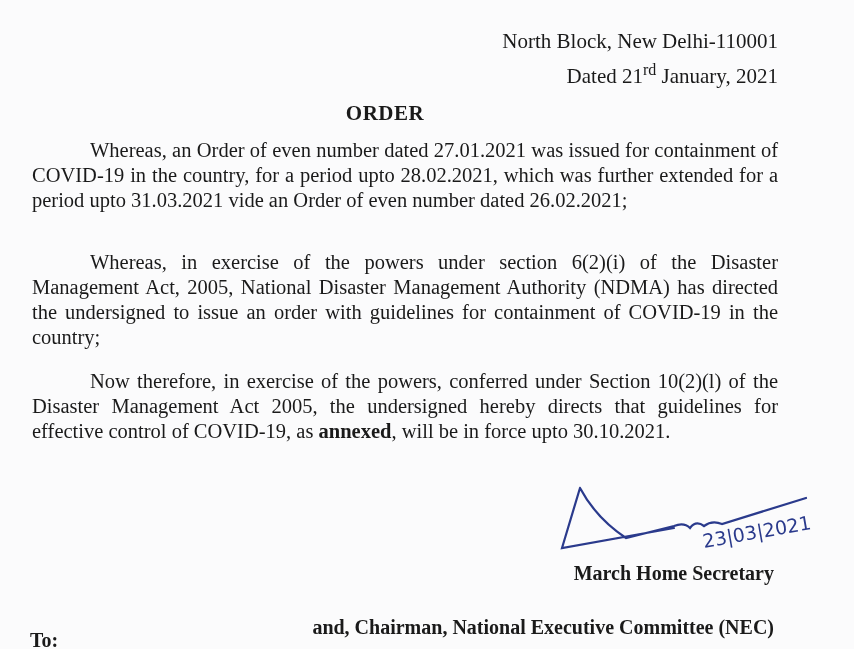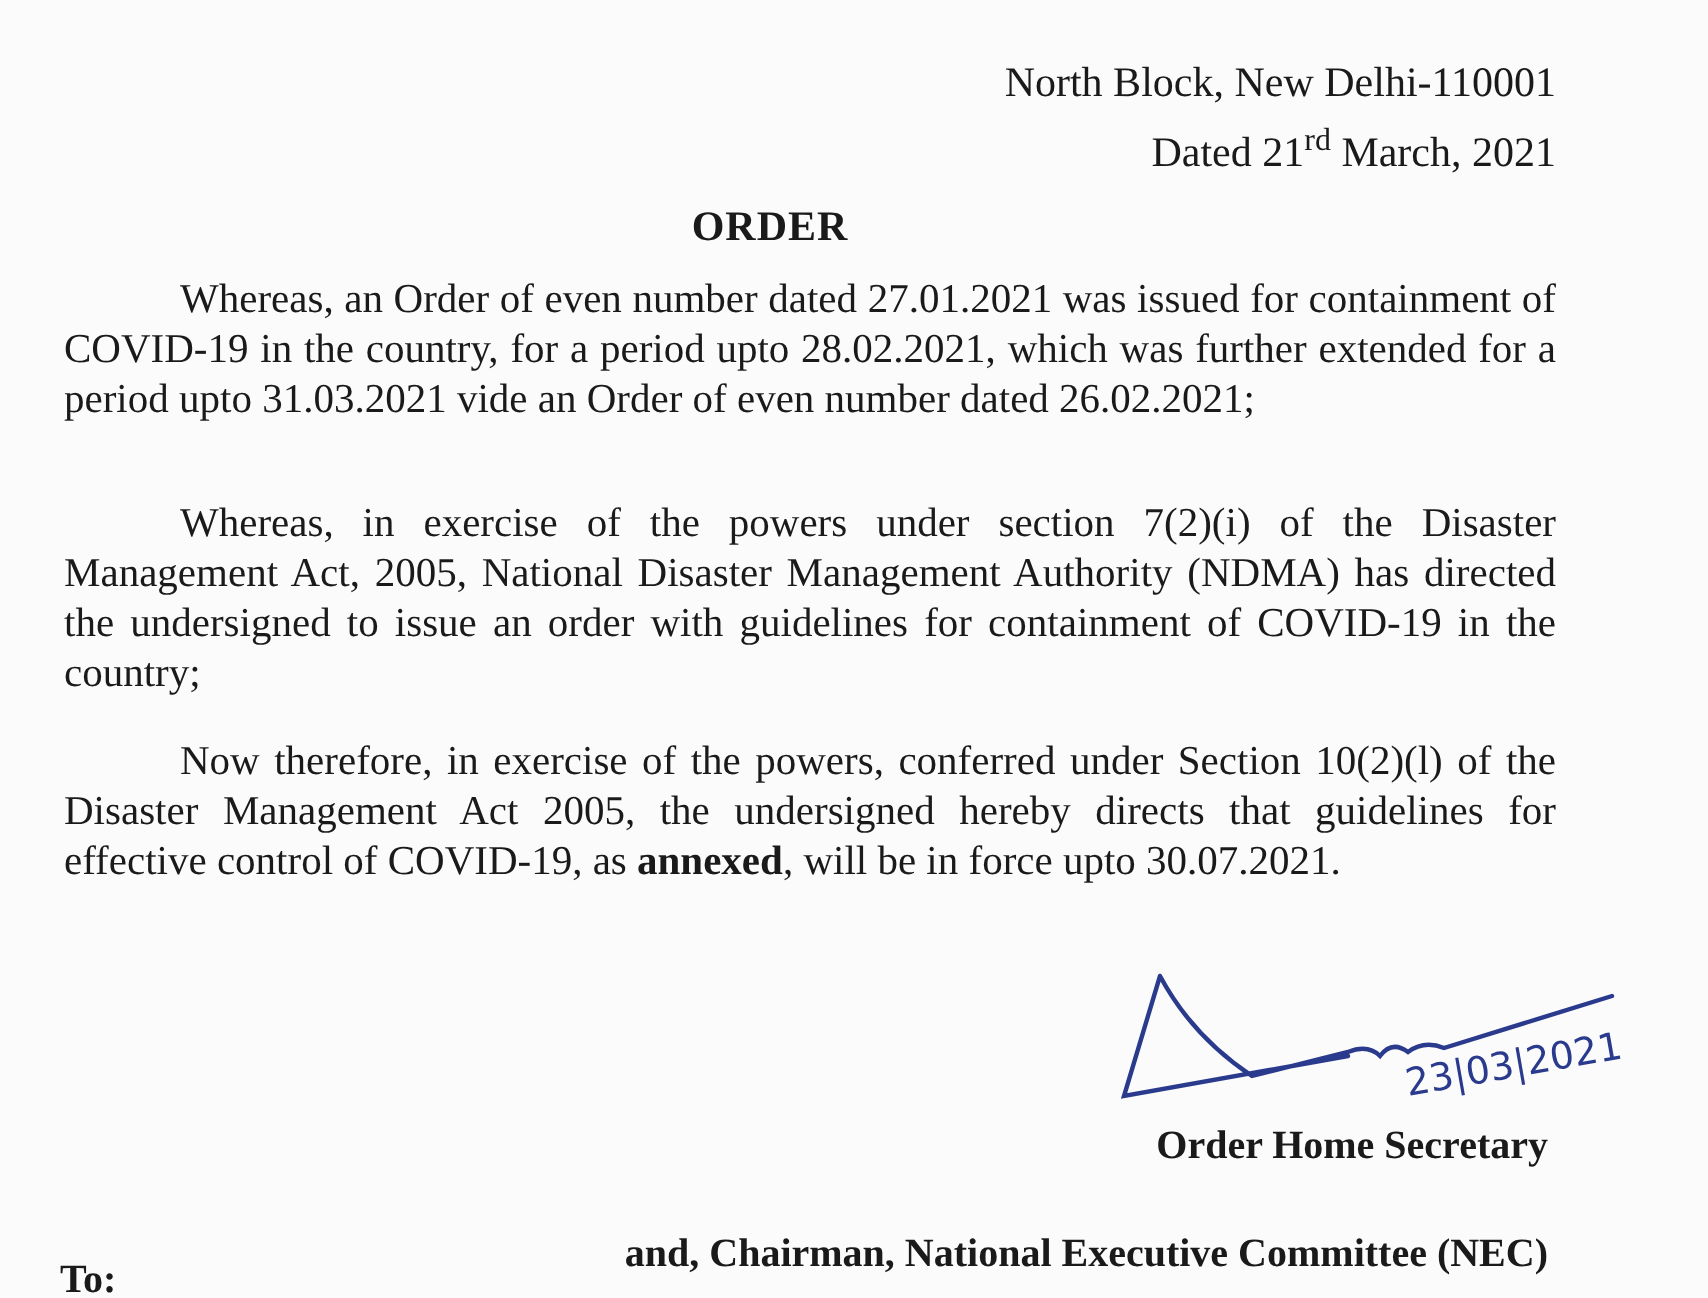--- a/index.html
+++ b/index.html
@@ -24,29 +24,29 @@
   .sig { position: absolute; left: 556px; top: 478px; width: 300px; height: 80px; }
   .desig { position: absolute; font-weight: bold; font-size: 20px; white-space: nowrap; }
   .d1 { top: 562px; right: 80px; }
   .d2 { top: 616px; right: 80px; }
   .to { position: absolute; left: 30px; top: 629px; font-weight: bold; font-size: 20px; }
 </style>
 </head>
 <body>
 
 <div class="addr addr1">North Block, New Delhi-110001</div>
-<div class="addr addr2"><span>Dated 21</span><sup>rd</sup><span> March, 2021</span></div>
+<div class="addr addr2"><span>Dated 21</span><sup>rd</sup><span> January, 2021</span></div>
 
 <div class="title">ORDER</div>
 
 <div class="para p1"><span class="indent"></span><span>Whereas, an Order of even number dated 27.01.2021 was issued for containment of COVID-19 in the country, for a period upto 28.02.2021, which was further extended for a period upto 31.03.2021 vide an Order of even number dated 26.02.2021;</span></div>
-<div class="para p2"><span class="indent"></span><span>Whereas, in exercise of the powers under section 7(2)(i) of the Disaster Management Act, 2005, National Disaster Management Authority (NDMA) has directed the undersigned to issue an order with guidelines for containment of COVID-19 in the country;</span></div>
-<div class="para p3"><span class="indent"></span><span>Now therefore, in exercise of the powers, conferred under Section 10(2)(l) of the Disaster Management Act 2005, the undersigned hereby directs that guidelines for effective control of COVID-19, as </span><span class="bold">annexed</span><span>, will be in force upto 30.07.2021.</span></div>
+<div class="para p2"><span class="indent"></span><span>Whereas, in exercise of the powers under section 6(2)(i) of the Disaster Management Act, 2005, National Disaster Management Authority (NDMA) has directed the undersigned to issue an order with guidelines for containment of COVID-19 in the country;</span></div>
+<div class="para p3"><span class="indent"></span><span>Now therefore, in exercise of the powers, conferred under Section 10(2)(l) of the Disaster Management Act 2005, the undersigned hereby directs that guidelines for effective control of COVID-19, as </span><span class="bold">annexed</span><span>, will be in force upto 30.10.2021.</span></div>
 
 <svg class="sig" viewBox="0 0 300 80">
   <path d="M24 10 L6 70 L118 50 M24 10 Q40 40 70 60 L118 48 Q128 44 134 50 Q140 42 148 48 Q156 42 166 46 L250 20" fill="none" stroke="#2a3a8c" stroke-width="2.2" stroke-linecap="round"></path>
   <text x="148" y="70" font-family="DejaVu Sans, sans-serif" font-size="19" fill="#2a3a8c" transform="rotate(-10 148 70)">23|03|2021</text>
 </svg>
 
-<div class="desig d1">Order Home Secretary</div>
+<div class="desig d1">March Home Secretary</div>
 <div class="desig d2">and, Chairman, National Executive Committee (NEC)</div>
 
 <div class="to">To:</div>
 
 </body></html>

